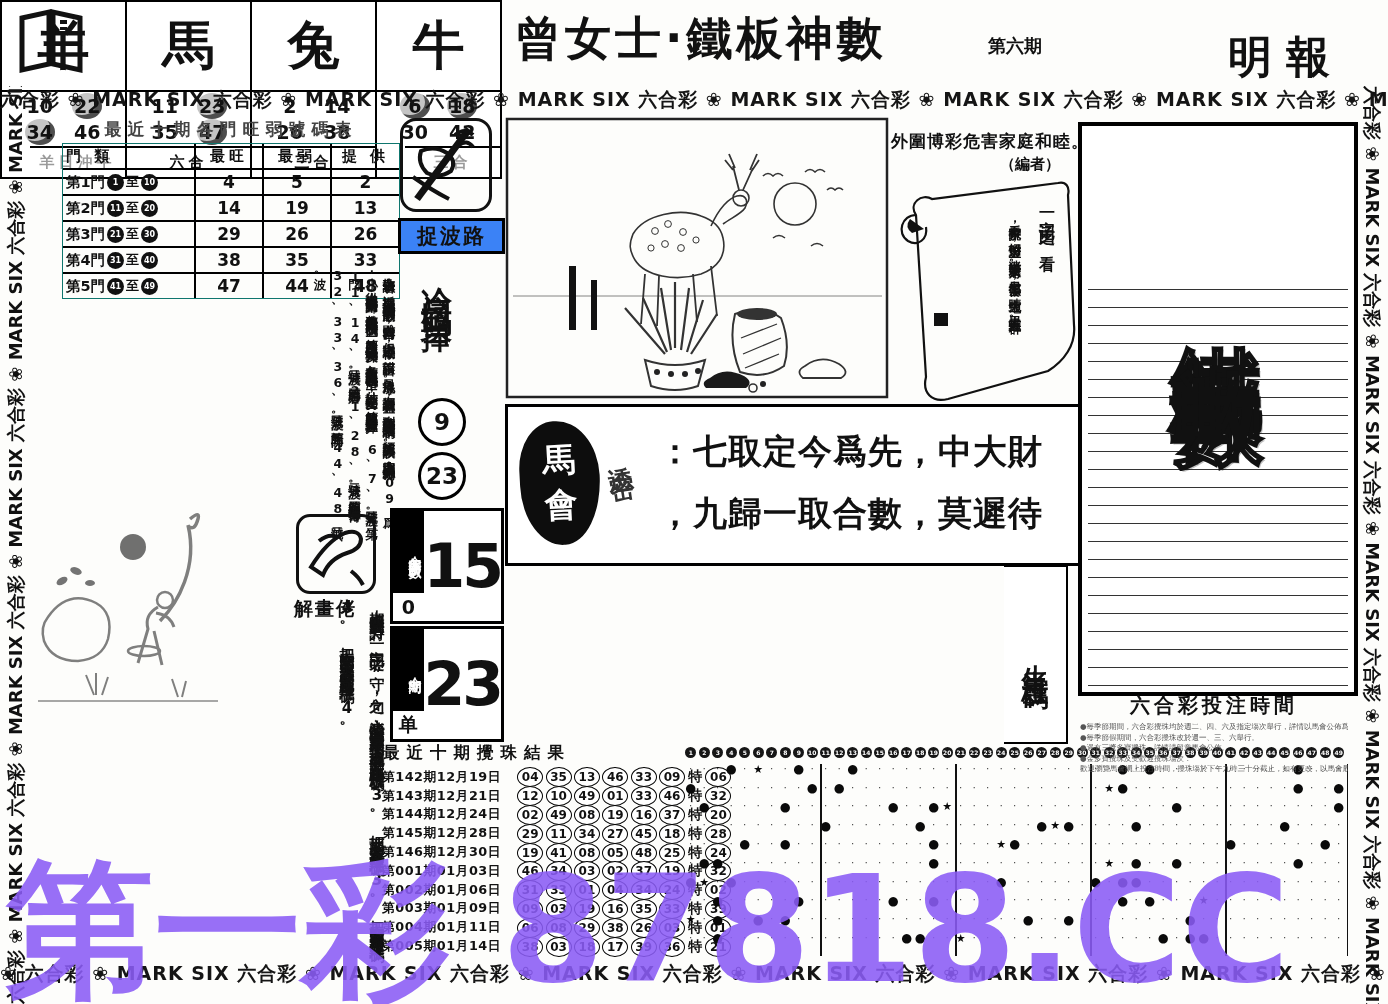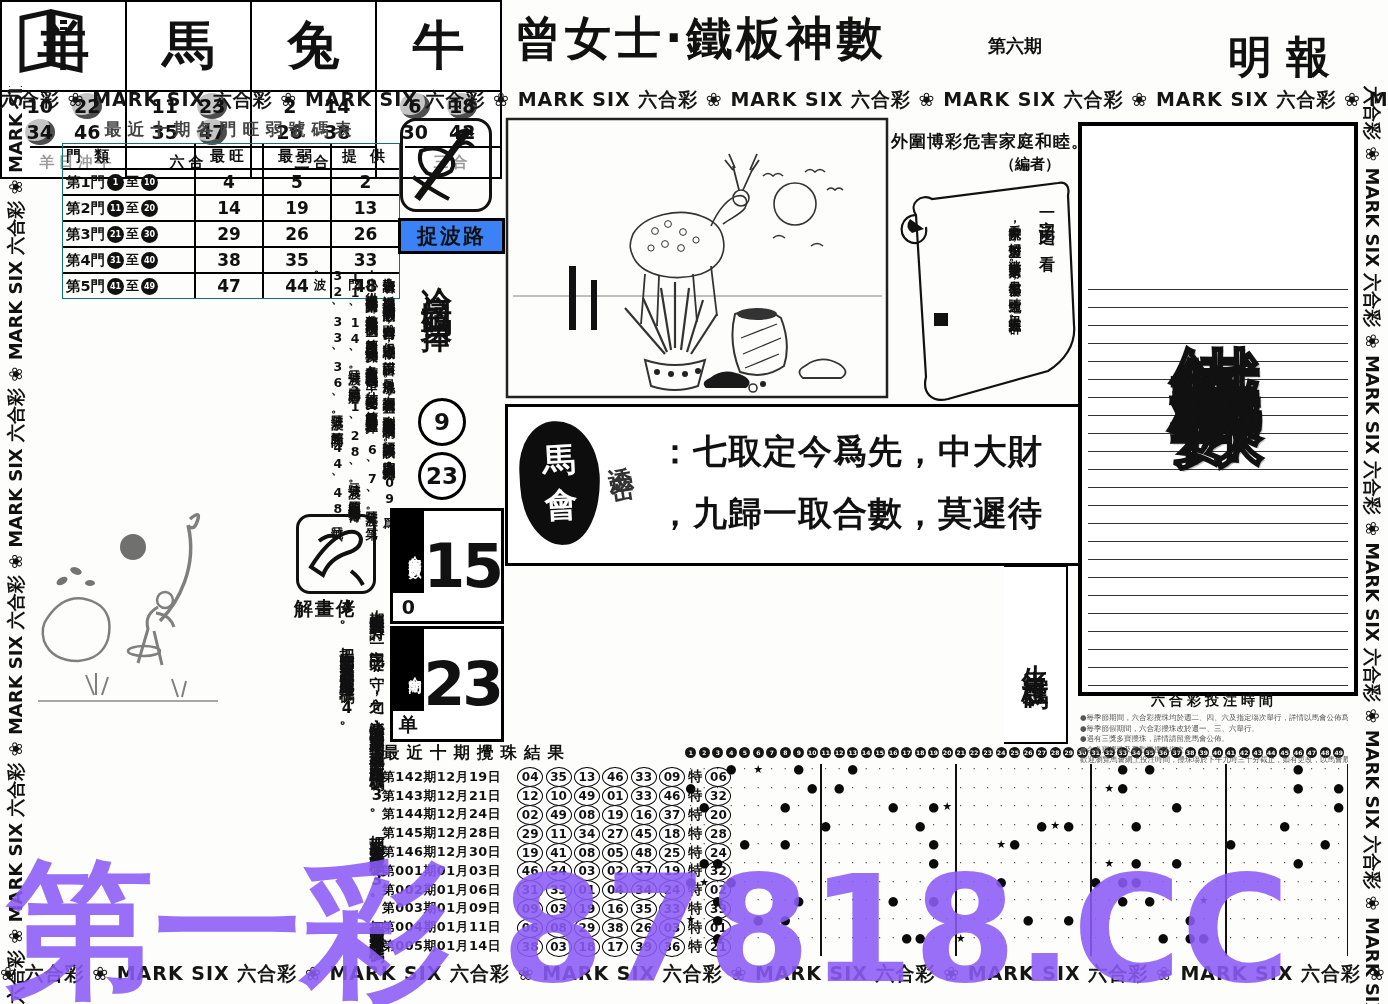--- a/index.html
+++ b/index.html
@@ -124,21 +124,21 @@
            border-radius:50%;display:flex;align-items:center;justify-content:center;
            font-size:52px;font-weight:900;letter-spacing:2px;
            background:radial-gradient(ellipse 80px 30px at 14% 10%,#000 55%,transparent 56%);}
   #rp-callig{position:absolute;left:6px;top:146px;right:6px;bottom:6px;
              background:repeating-linear-gradient(to bottom,transparent 0 17px,rgba(0,0,0,.8) 17px 18px);
              display:flex;align-items:flex-start;justify-content:center;}
   #rp-callig-text{writing-mode:vertical-rl;text-orientation:upright;font-size:92px;font-weight:900;
                   font-family:"DejaVu Serif",serif;color:#fff;-webkit-text-stroke:2.5px #111;
                   letter-spacing:10px;line-height:1;margin-top:2px;text-shadow:2px 2px 0 rgba(0,0,0,.25);}
   #betting{left:1080px;top:692px;width:268px;}
-  #betting-title{font-size:14px;font-weight:900;letter-spacing:4px;text-align:center;margin-bottom:3px;}
+  #betting-title{font-size:20px;font-weight:900;letter-spacing:4px;text-align:center;margin-bottom:3px;}
   .bet-note{font-size:7.5px;color:#555;line-height:10.5px;white-space:nowrap;overflow:hidden;}
   
   #farmer-box{left:28px;top:505px;width:200px;height:205px;opacity:.62;}
   
   #book-icon{left:16px;top:8px;}
   
   #watermark{left:6px;top:856px;font-size:148px;font-weight:900;letter-spacing:0px;
              color:#8b5cf6;opacity:.88;white-space:nowrap;z-index:60;line-height:1;pointer-events:none;}
 </style>
 </head>

